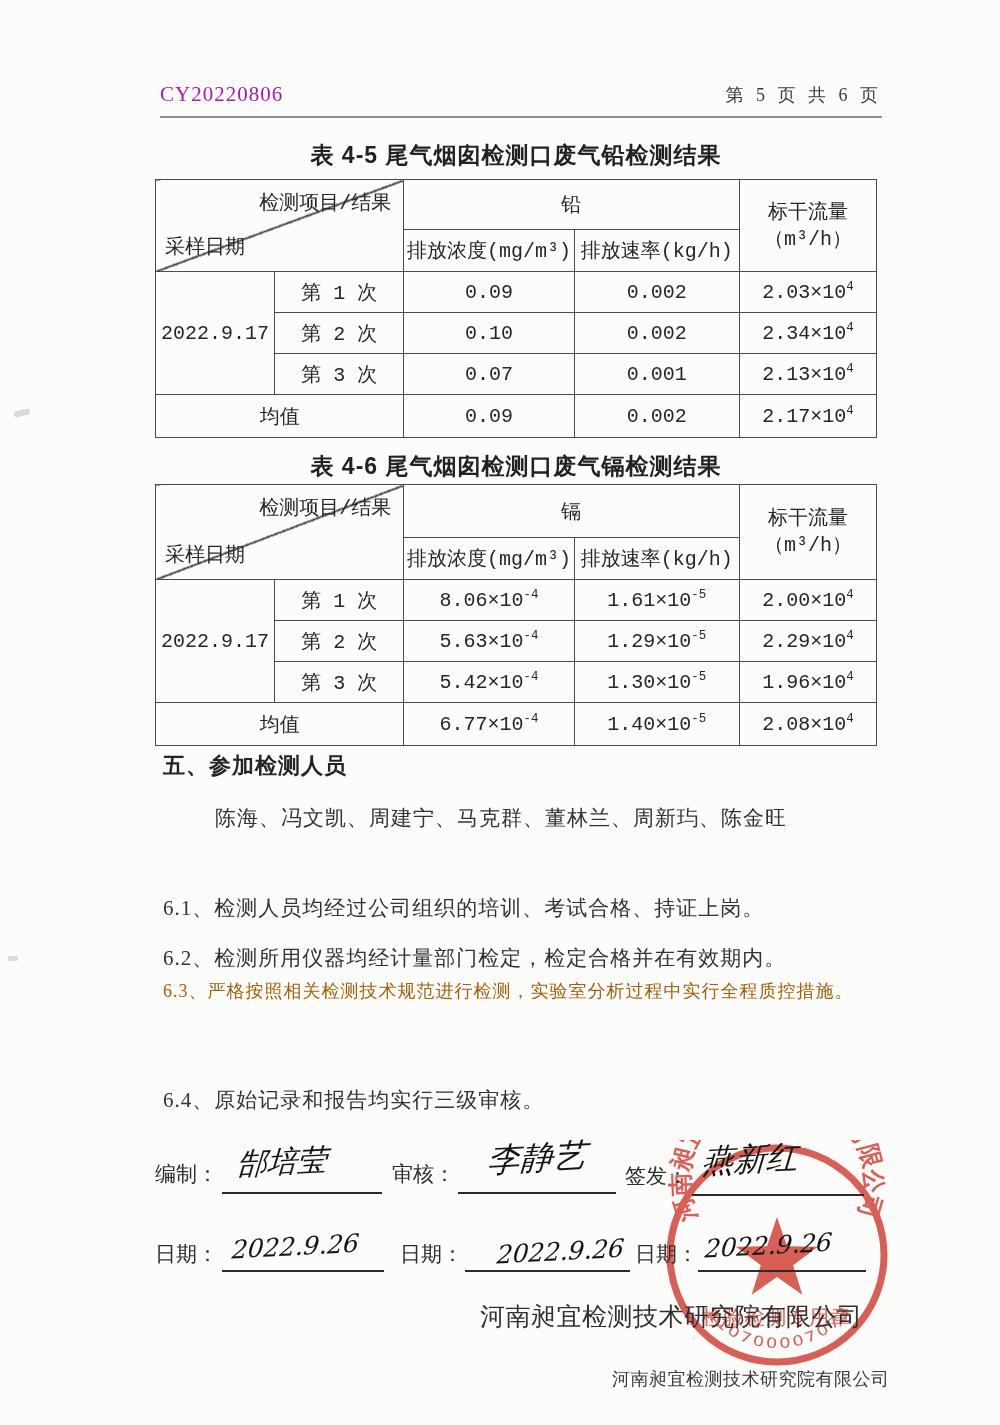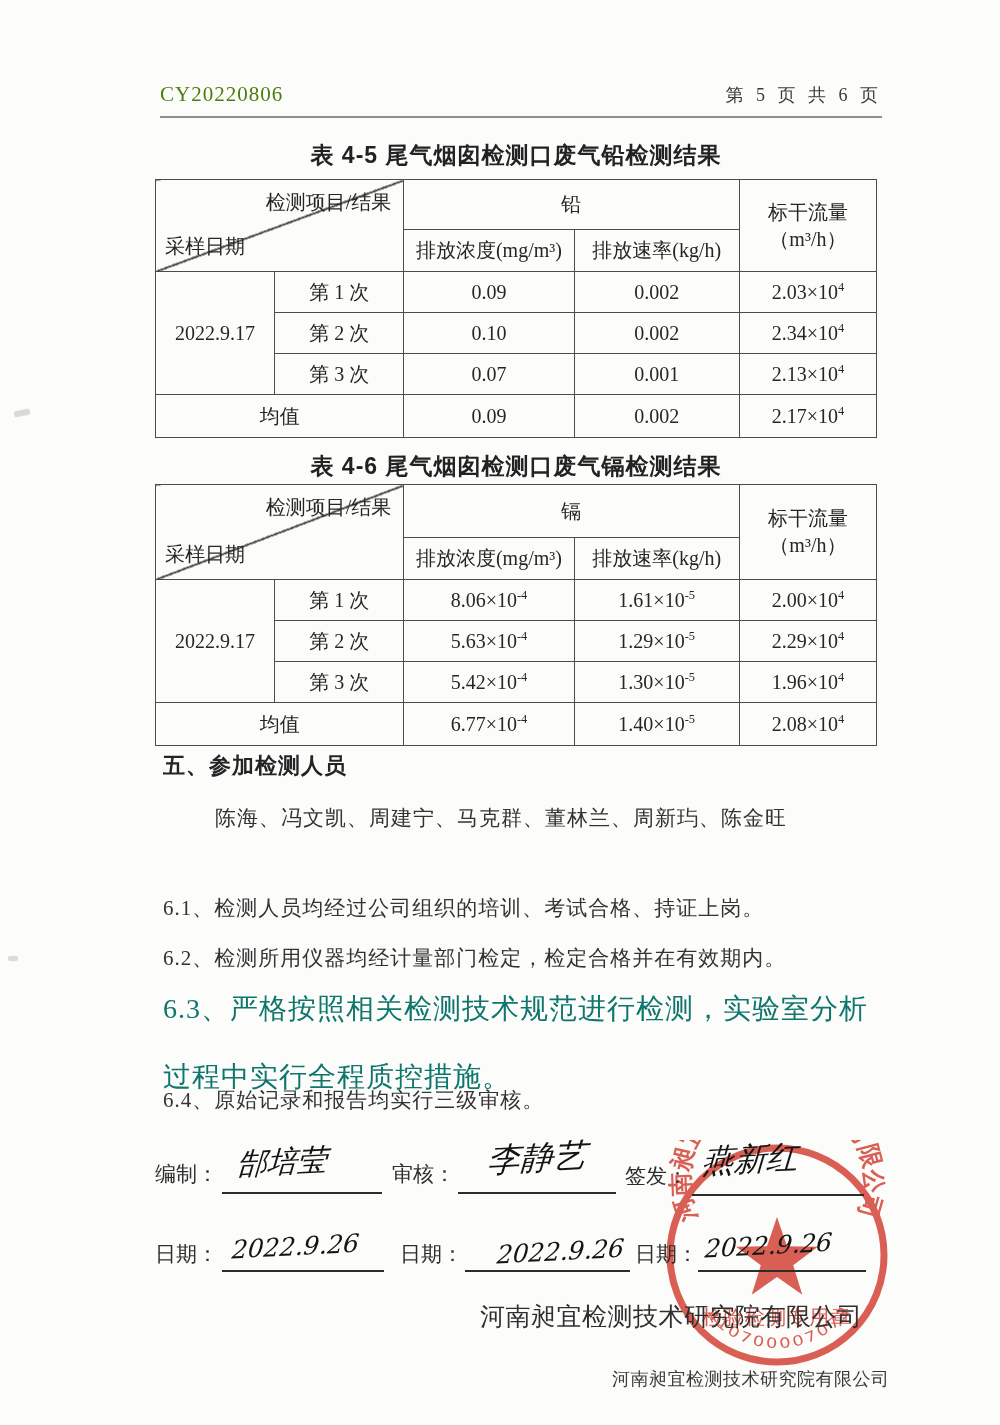--- a/index.html
+++ b/index.html
@@ -7,36 +7,36 @@
     position:relative; width:1000px; height:1425px; margin:0 auto;
     background:#fcfcfa; overflow:hidden;
     font-family:"Liberation Serif","DejaVu Serif",serif; color:#2b2b2b;
   }
   
   .header{
     position:absolute; left:160px; top:82px; width:722px;
     display:flex; justify-content:space-between; align-items:flex-end;
     border-bottom:2px solid #8f8f8f; padding-bottom:9px;
   }
-  .report-no{font-size:21px; letter-spacing:1px; color:#4d7c0f;}
+  .report-no{font-size:21px; letter-spacing:1px; color:#a21caf;}
   .page-info{font-size:18px; letter-spacing:4px; color:#3a3a3a;}
   
   .table-title{
     position:absolute; left:155px; width:722px; text-align:center;
     font-family:"Liberation Sans","DejaVu Sans",sans-serif;
     font-weight:bold; font-size:23px; color:#222; letter-spacing:1px;
   }
   
   table.dtable{
     position:absolute; left:155px; width:722px;
     border-collapse:collapse; table-layout:fixed;
   }
   table.dtable td{
     border:1.5px solid #4c4c4c; text-align:center; vertical-align:middle;
-    font-size:20px; color:#262626; padding:0;
+    font-size:20px; color:#262626; padding:0;font-family:Liberation Mono, monospace;
   }
   tr.rh1 td{height:49px;} tr.rh2 td{height:41px;}
   tr.rd td{height:40px;} tr.rm td{height:42px;}
   table#t-cadmium tr.rh1 td{height:52px;}
   td.pollutant{font-size:21px; letter-spacing:1px;}
   td.flowhead div{line-height:1.35;}
   td.diag{
     position:relative;
     background:linear-gradient(to bottom right,
       transparent calc(50% - 1px), #4c4c4c calc(50% - 1px),
@@ -45,22 +45,22 @@
   .diag-top{position:absolute; right:12px; top:9px; font-size:20px;}
   .diag-bottom{position:absolute; left:9px; bottom:11px; font-size:20px;}
   sup{font-size:0.62em; line-height:0;}
   
   .sec-heading{
     position:absolute; left:163px;
     font-family:"Liberation Sans","DejaVu Sans",sans-serif;
     font-weight:bold; font-size:22px; color:#242424; letter-spacing:1px;
   }
   .body-line{position:absolute; font-size:21px; color:#333; letter-spacing:1px;}
-  .para{position:absolute; left:163px; width:726px; font-size:28px;
-        color:#0f766e; letter-spacing:1px; line-height:68px;}
+  .para{position:absolute; left:163px; width:726px; font-size:18px;
+        color:#a16207; letter-spacing:1px; line-height:32px;}
   
   .field-label{position:absolute; font-size:21px; color:#2e2e2e;}
   .sig-line{position:absolute; border-bottom:2px solid #2c2c2c; height:0;}
   .hand{
     position:absolute; font-family:"DejaVu Serif",serif; font-style:italic;
     color:#141414; white-space:nowrap;
   }
   .hand-name{font-size:30px; transform:rotate(-3deg) skewX(-6deg);}
   .hand-date{font-size:25px; transform:rotate(-3deg) skewX(-8deg);}
   .company-large{position:absolute; left:480px; top:1300px; font-size:25px;

